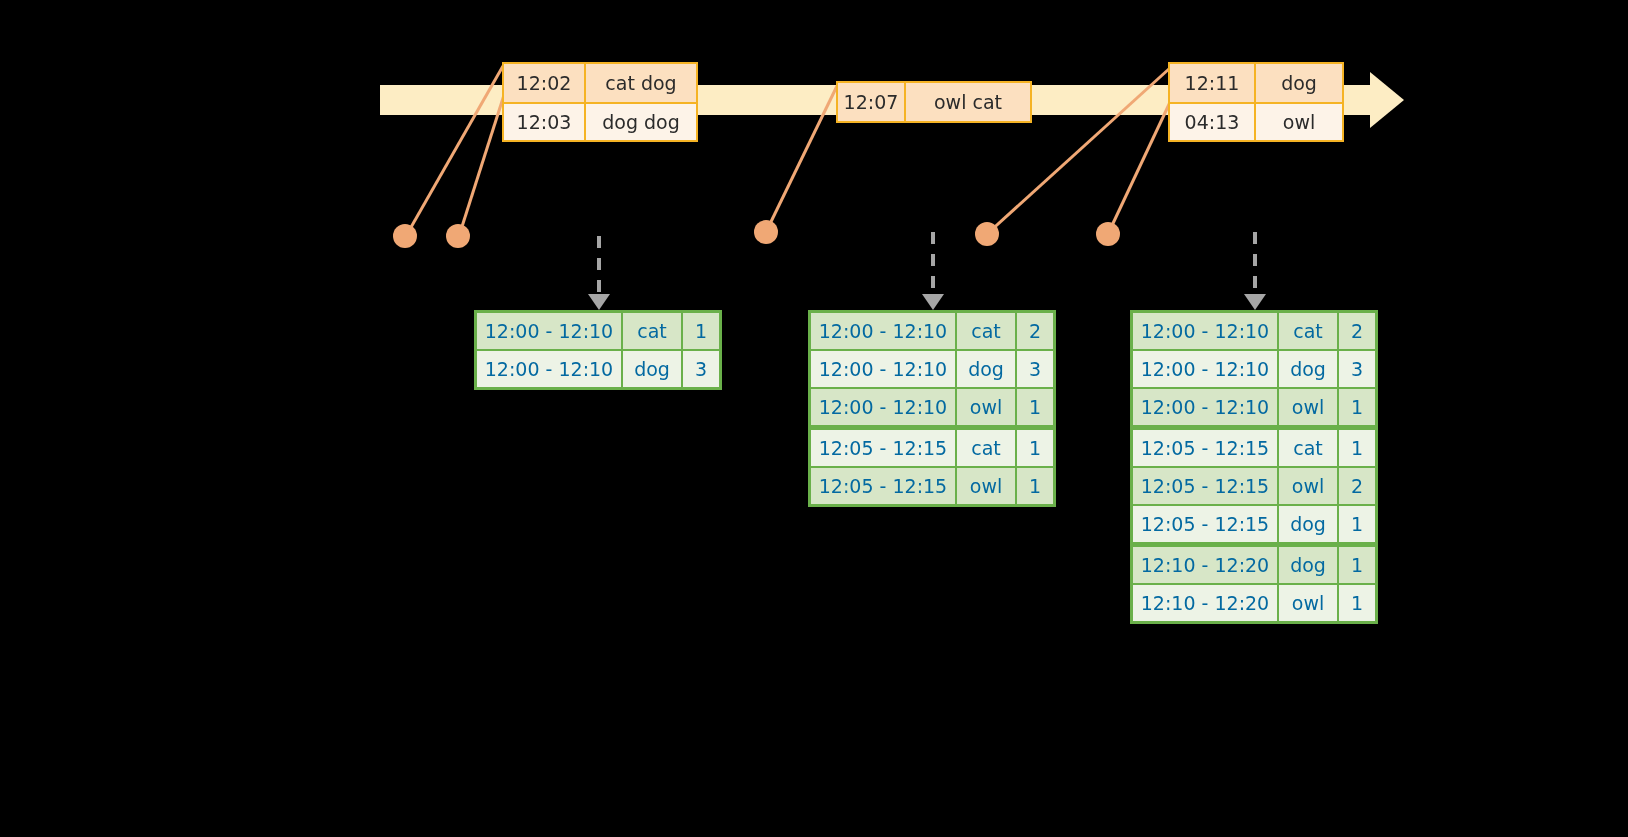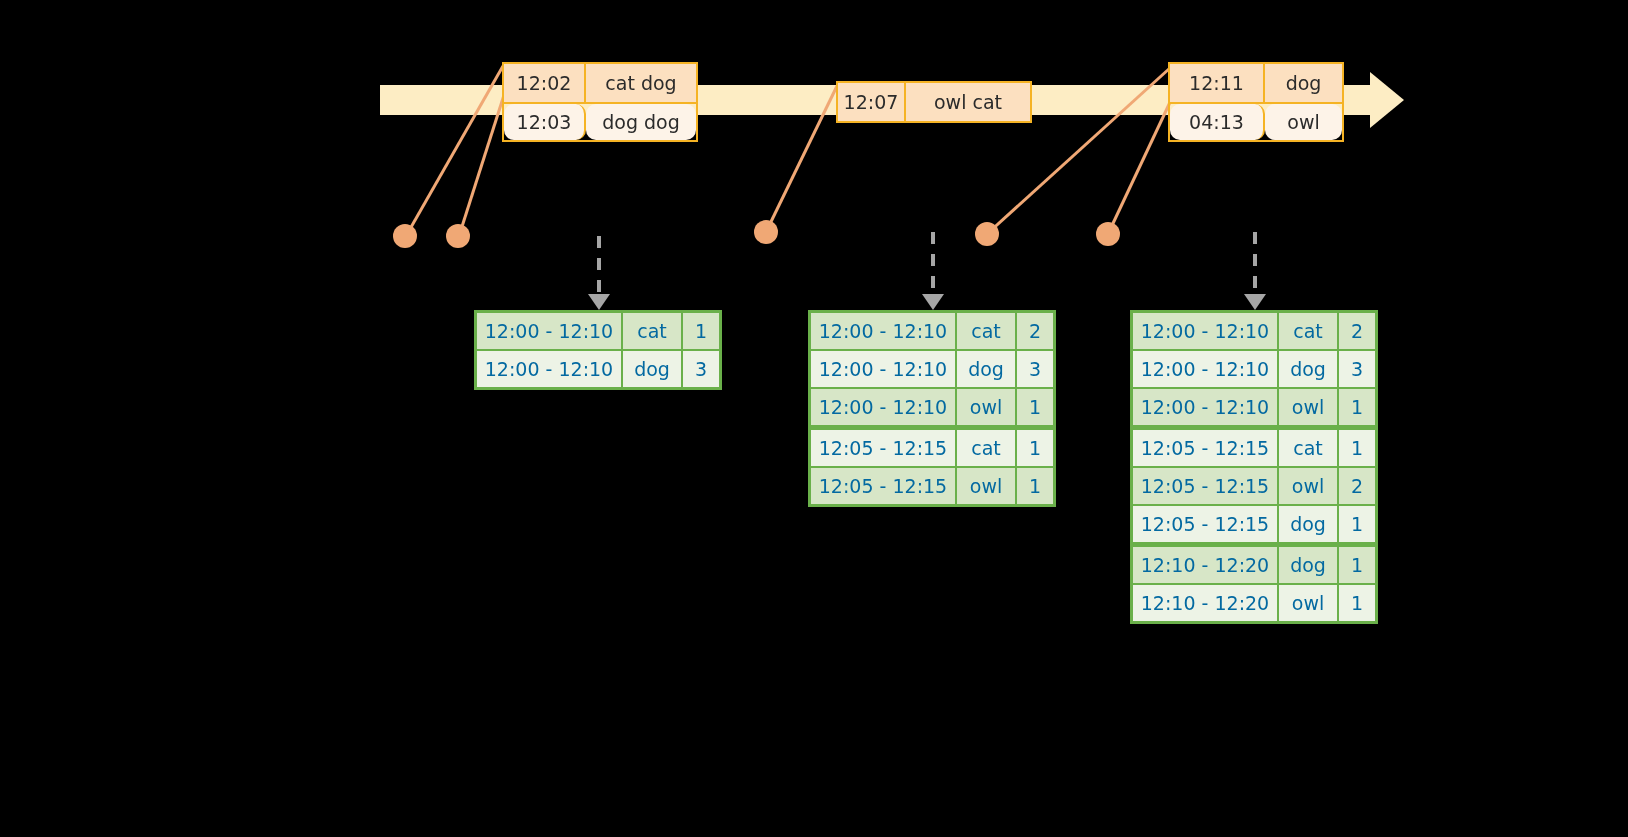--- a/index.html
+++ b/index.html
@@ -13,32 +13,32 @@
   .tl-head{position:absolute;left:1370px;top:72px;width:0;height:0;
            border-top:28px solid transparent;border-bottom:28px solid transparent;
            border-left:34px solid #fdedc4;}
 
   
   .evt{position:absolute;border:2px solid #f5b324;box-sizing:border-box;
        display:flex;flex-direction:column;}
   .evt-row{display:flex;height:38px;box-sizing:border-box;}
   .evt-row + .evt-row{border-top:2px solid #f5b324;}
   .evt-row.shade .c{background:#fce0c0;}
-  .evt-row.plain .c{background:#fdf3e8;border-radius:10px;}
+  .evt-row.plain .c{background:#fdf3e8;}
   .evt .c{display:flex;align-items:center;justify-content:center;
           box-sizing:border-box;color:#2b2b2b;font-size:19px;}
   .evt .c.time{width:82px;border-right:2px solid #f5b324;}
   .evt .c.val{flex:1;}
 
   #evt1{left:502px;top:62px;width:196px;}
   #evt1 .c.time{width:82px;}
   #evt2{left:836px;top:81px;width:196px;}
   #evt2 .c.time{width:68px;}
   #evt3{left:1168px;top:62px;width:176px;}
-  #evt3 .c.time{width:95px;}
+  #evt3 .c.time{width:86px;}
 
   
   .dot{position:absolute;width:24px;height:24px;border-radius:50%;
        background:#f0a875;}
   svg.links{position:absolute;left:0;top:0;width:1628px;height:837px;
             pointer-events:none;}
 
   
   .gtab{position:absolute;border:3px solid #6ab04a;box-sizing:border-box;
         background:#6ab04a;display:flex;flex-direction:column;gap:2px;padding:0;}

